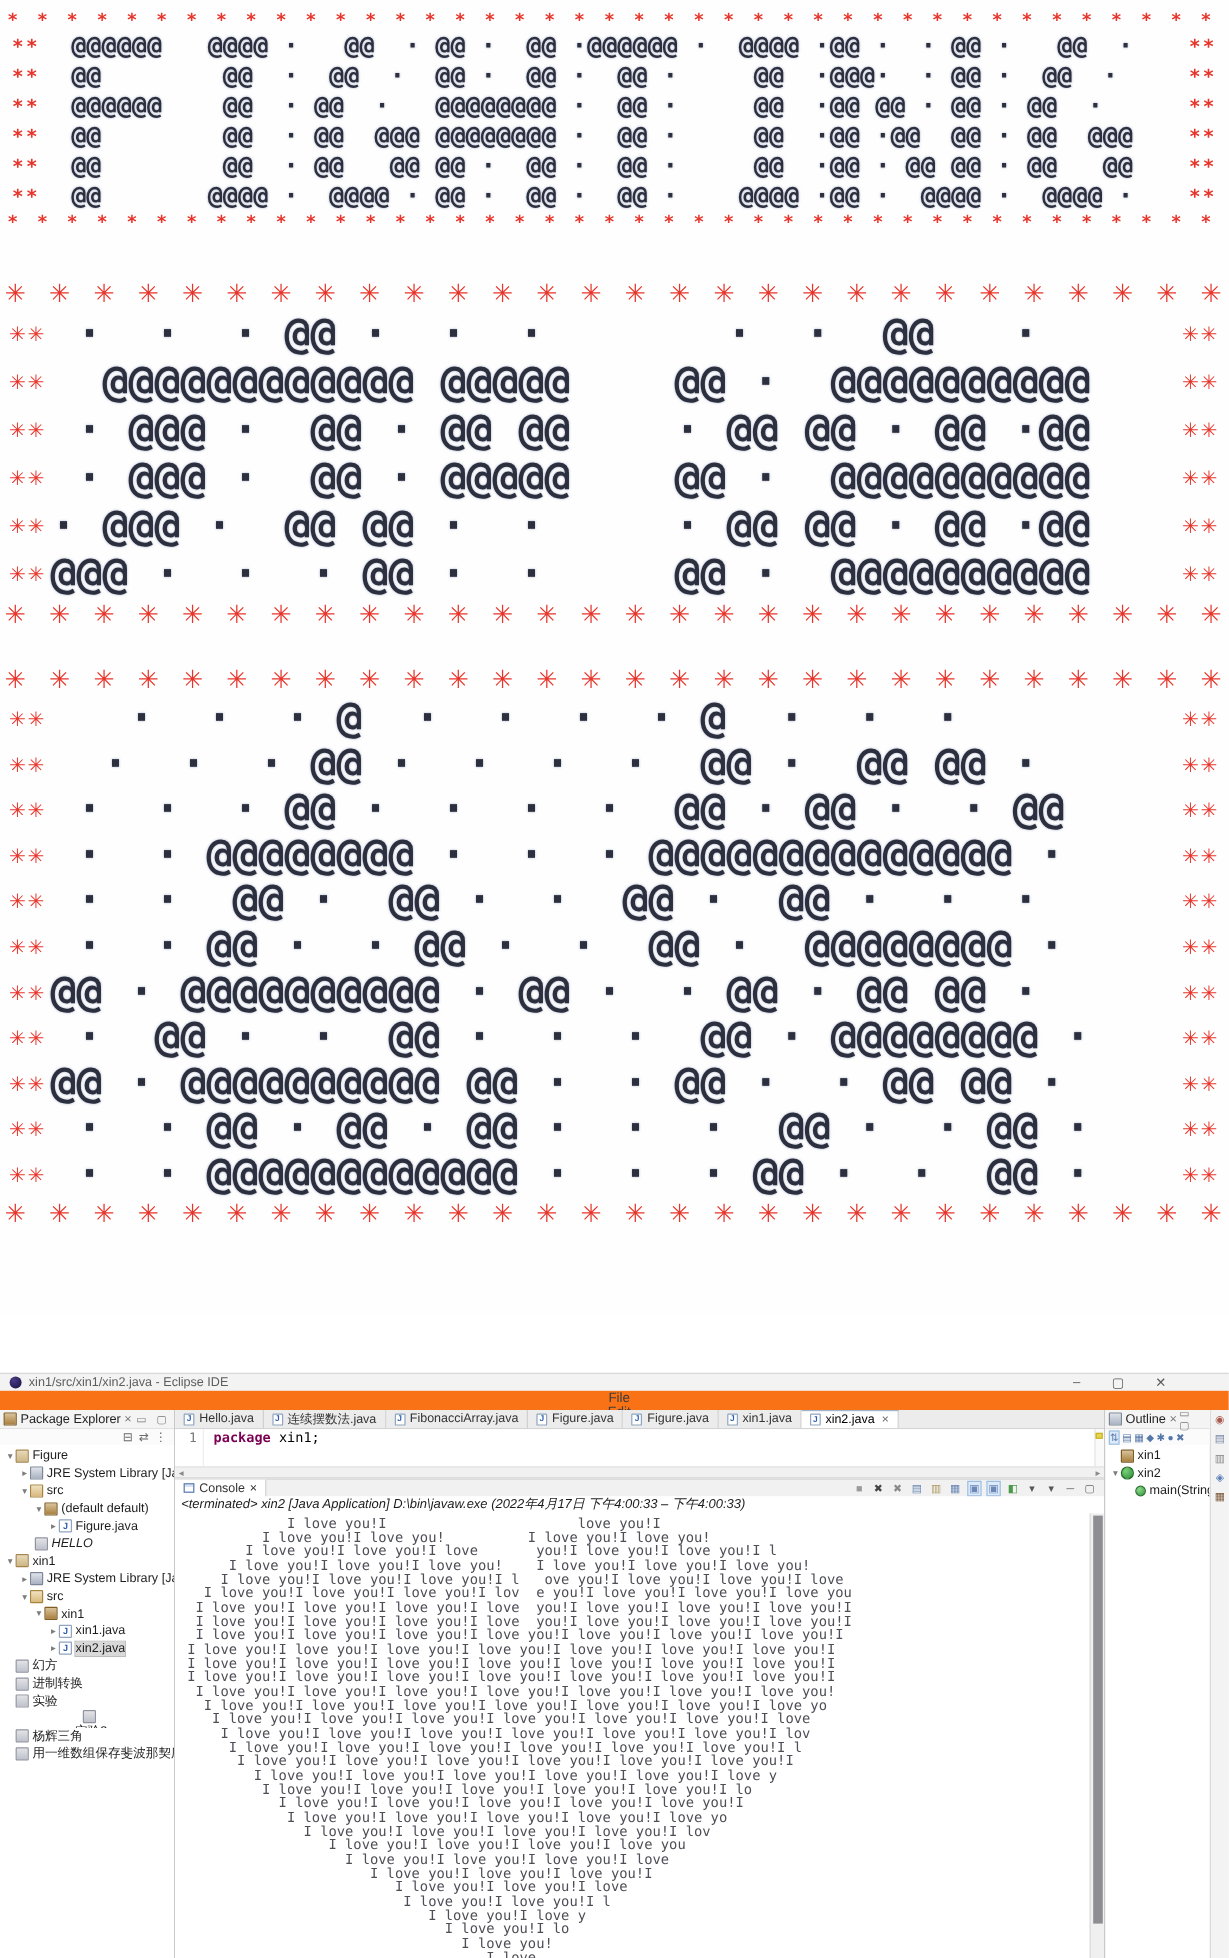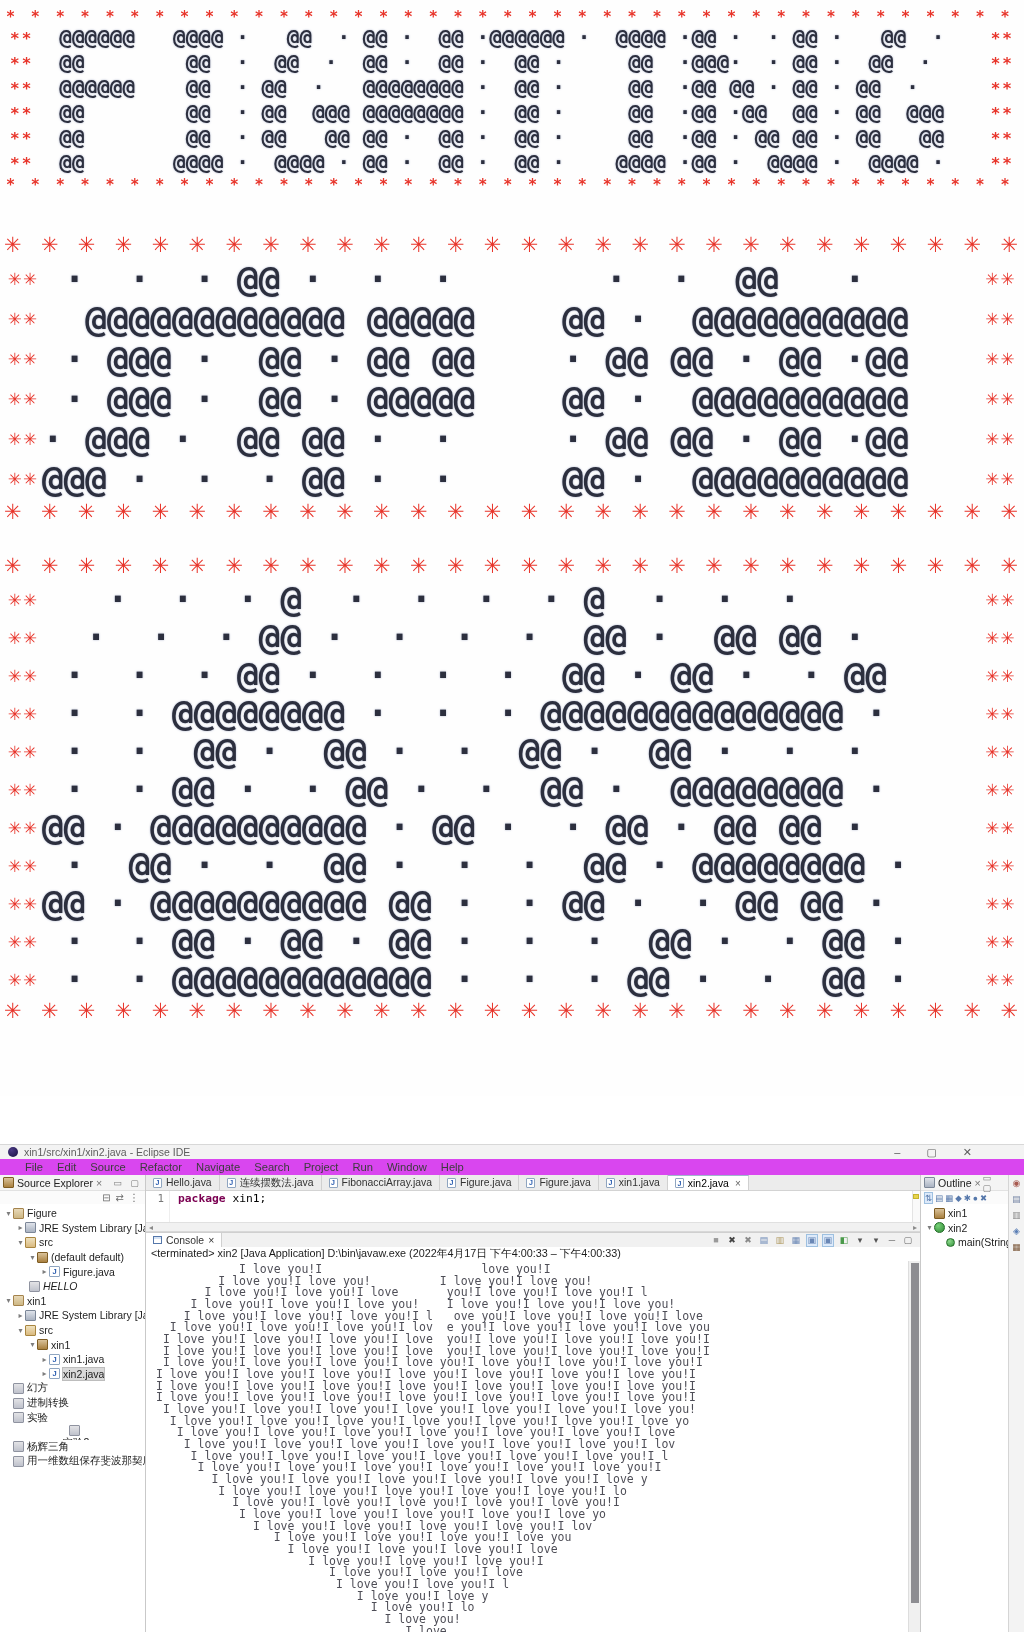--- a/index.html
+++ b/index.html
@@ -32,21 +32,21 @@
   .b3 { margin-top:27px; }
 
   
   #ide { position:absolute; top:1144px; left:0; width:1024px; height:536px; background:#f3f3f3;
          border-top:1px solid #d8d8d8; display:flex; flex-direction:column; font-size:11px; color:#333; }
   .titlebar { height:14px; display:flex; align-items:center; padding:0 8px; background:#f3f3f3; }
   .ecl-logo { width:10px; height:10px; border-radius:50%; background:radial-gradient(circle at 35% 30%, #4a3a85, #18103f); margin-right:6px; }
   .title-text { color:#5d5d5d; font-size:10.5px; }
   .win-controls { margin-left:auto; display:flex; gap:26px; padding-right:44px; color:#5a5a5a; font-size:11px; }
   .win-controls span { cursor:default; }
-  .menubar { height:16px; display:flex; align-items:center; background:#d946ef; padding-left:18px; }
+  .menubar { height:16px; display:flex; align-items:center; background:#f97316; padding-left:8px;flex-direction:column; }
   .menubar span { padding:0 7px; font-size:11.2px; color:#3c3c3c; }
   .workbench { flex:1; display:flex; overflow:hidden; }
 
   
   .pe-panel { width:146px; background:#fff; border-right:1px solid #c9c9c9; position:relative; overflow:hidden; }
   .panel-head { height:16px; display:flex; align-items:center; padding:0 3px; background:#f4f4f4; border-bottom:1px solid #e2e2e2; font-size:10.6px; }
   .panel-head .ph-title { margin:0 3px; color:#222; }
   .panel-head .ph-close { color:#777; margin-right:2px; }
   .panel-head .ph-min { margin-left:auto; color:#777; font-size:9px; letter-spacing:3px; }
   .pe-toolbar { height:13px; display:flex; justify-content:flex-end; align-items:center; gap:5px; padding-right:6px; background:#fbfbfb; color:#6b6b6b; font-size:10px; }
@@ -83,21 +83,21 @@
   .ov-mark { position:absolute; right:1px; top:3px; width:6px; height:5px; background:#e8d44d; border:1px solid #c5b42c; }
   .e-hscroll { height:10px; background:#f1f1f1; border-top:1px solid #e0e0e0; border-bottom:1px solid #d8d8d8; position:relative; color:#8a8a8a; font-size:8px; }
   .e-hscroll .la { position:absolute; left:3px; top:0; }
   .e-hscroll .ra { position:absolute; right:3px; top:0; }
   .console-head { height:15px; background:#f1f1f1; border-top:1px solid #cfcfcf; display:flex; align-items:stretch; }
   .ctab { display:flex; align-items:center; gap:4px; background:#fff; border-right:1px solid #d0d0d0; padding:0 7px; font-size:10.4px; }
   .cicon { width:9px; height:8px; border:1px solid #5577aa; background:linear-gradient(#d7e4f5 40%, #fff 40%); }
   .ctools { margin-left:auto; display:flex; align-items:center; gap:4px; padding-right:6px; }
   .ctools .ci { font-size:9px; line-height:11px; width:12px; text-align:center; }
   .ctools .boxed { border:1px solid #9ec0e0; background:#ddeafa; }
-  .console-status { height:14px; background:#fff; font-size:10.8px; color:#1c1c1c; padding-left:5px; white-space:nowrap; overflow:hidden; }
+  .console-status { height:14px; background:#fff; font-size:10.8px; color:#1c1c1c; padding-left:5px; white-space:nowrap; overflow:hidden;font-style:italic; }
   .console-body { flex:1; position:relative; background:#fff; overflow:hidden; }
   .console-pre { font:11.5px/11.67px "DejaVu Sans Mono",monospace; color:#4e4e57; margin:3px 0 0 10px; white-space:pre; }
   .c-vscroll { position:absolute; right:0; top:0; bottom:12px; width:12px; background:#f0f0f0; border-left:1px solid #ddd; }
   .c-vscroll .thumb { position:absolute; top:2px; left:2px; width:8px; height:340px; background:#8d8d92; }
   .c-hscroll { position:absolute; bottom:0; left:0; right:0; height:12px; background:#f2f2f2; border-top:1px solid #ddd; color:#8a8a8a; font-size:8px; }
   .c-hscroll .la { position:absolute; left:3px; top:1px; }
   .c-hscroll .ra { position:absolute; right:16px; top:1px; }
   .c-hscroll .thumb { position:absolute; left:14px; top:2px; width:620px; height:7px; background:#d2d2d2; }
 
   
@@ -267,21 +267,21 @@
         <span>Run</span>
         <span>Window</span>
         <span>Help</span>
       </div>
 
     <div class="workbench">
 
       <div class="pe-panel">
         <div class="panel-head">
           <span class="ticon ic-pkg"></span>
-          <span class="ph-title">Source Explorer</span>
+          <span class="ph-title">Package Explorer</span>
           <span class="ph-close">×</span>
           <span class="ph-min">▭ ▢</span>
         </div>
         <div class="pe-toolbar" id="pe-toolbar">
             <span>⊟</span>
             <span>⇄</span>
             <span>⋮</span>
           </div>
         <div class="tree" id="pe-tree">
             <div class="trow" style="padding-left: 4px;">

